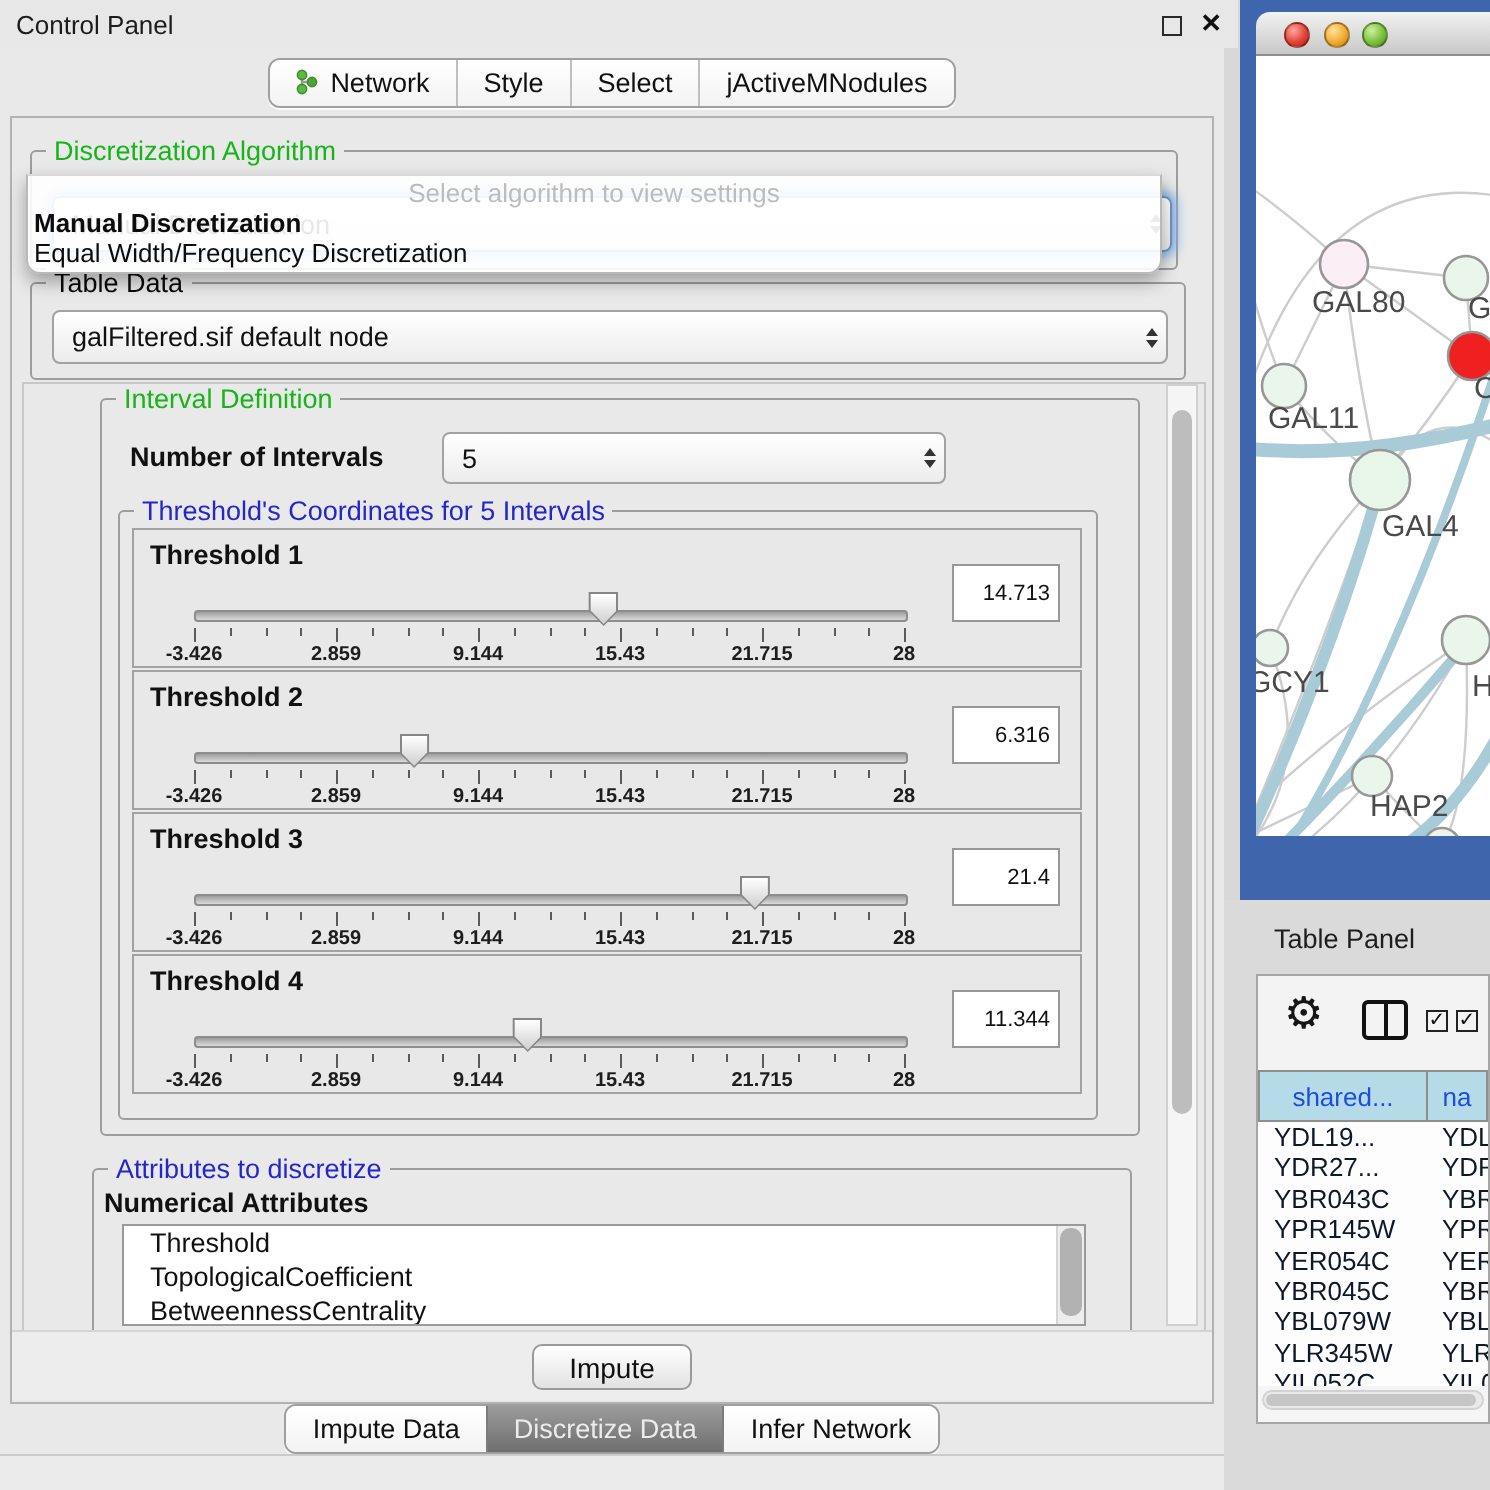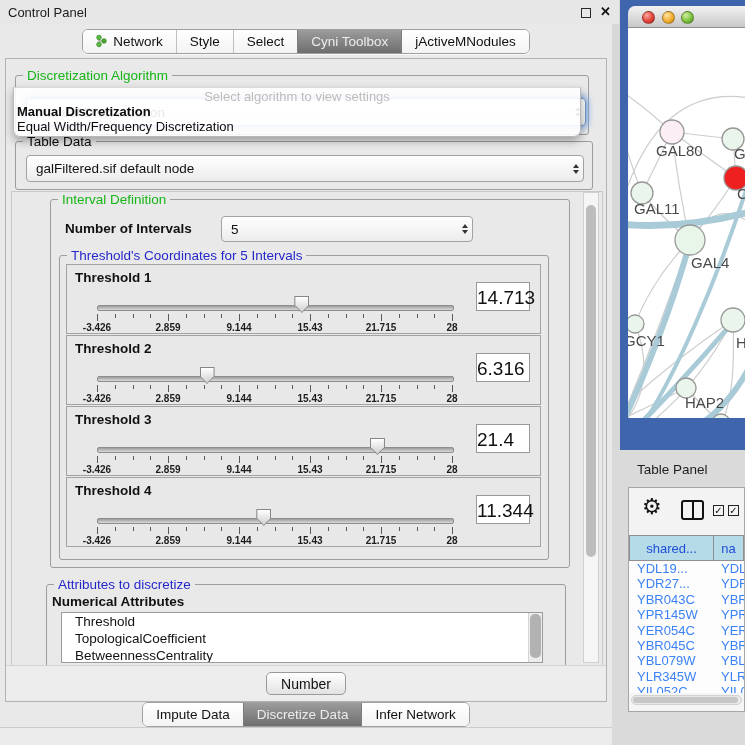--- a/index.html
+++ b/index.html
@@ -45,21 +45,21 @@
   .thresh{left:8px;top:55px;width:488px;height:303px}
   .panel{position:absolute;left:6px;width:473px;height:68px;border:1px solid #a2a2a2;background:#e8e8e8}
   .th-label{position:absolute;left:8px;top:5px;font-weight:bold;font-size:13.5px;color:#111}
   .track{position:absolute;left:30px;top:40px;width:355px;height:4px;border-radius:2px;background:linear-gradient(#9d9d9d,#dadada);border:1px solid #8d8d8d}
   .thumb{position:absolute;top:31px;width:15px;height:17px;clip-path:polygon(0 0,100% 0,100% 55%,50% 100%,0 55%);background:#868686}
   .thumb i{position:absolute;left:1px;top:1px;right:1px;bottom:1px;clip-path:polygon(0 0,100% 0,100% 55%,50% 100%,0 55%);background:linear-gradient(#ffffff,#cfcfcf);display:block}
   .tick{position:absolute;top:49px;width:1px;background:#5a5a5a}
   .tick.minor{height:4px}.tick.major{height:7px}
   .tlabel{position:absolute;top:57px;font-size:10px;font-weight:bold;transform:translateX(-50%);color:#1d1d1d;white-space:nowrap}
   .vbox{position:absolute;left:409px;top:17px;width:54px;height:29px;background:#fff;border:1px solid #989898;
-        font-size:19px;line-height:29px;text-align:right;padding-right:15px;box-sizing:border-box;color:#111}
+        font-size:11px;line-height:29px;text-align:right;padding-right:4px;box-sizing:border-box;color:#111}
   .attr{left:34px;top:392px;width:518px;height:92px}
   .na-label{position:absolute;left:5px;top:9px;font-weight:bold;font-size:13.5px;color:#111}
   .attr-list{position:absolute;left:14px;top:27px;width:480px;height:49px;background:#fff;border:1px solid #9a9a9a;overflow:hidden}
   .attr-item{padding-left:13px;font-size:13.5px;height:17px;line-height:17px;color:#111;white-space:nowrap}
   .alist-sb{position:absolute;right:0;top:0;bottom:0;width:13px;background:#ededed;border-left:1px solid #d6d6d6}
   .alist-thumb{position:absolute;left:1px;right:1px;top:1px;height:44px;border-radius:5px;background:#b2b2b2}
   .vsb{position:absolute;left:577px;top:133px;width:16px;height:471px;background:#f5f5f5;border:1px solid #d0d0d0;box-sizing:border-box}
   .vsb-thumb{position:absolute;left:2px;top:12px;width:10px;height:352px;border-radius:5px;background:#bdbdbd}
   .apply-row{position:absolute;left:0;right:0;top:606px;height:34px;background:#ededed;border-top:1px solid #d4d4d4}
   .apply{position:absolute;left:260px;top:6px;width:80px;height:23px;background:linear-gradient(#ffffff,#e2e2e2);
@@ -85,21 +85,21 @@
   .colicon{position:absolute;left:52px;top:12px;width:19px;height:16px;border:2px solid #111;border-radius:3px}
   .colicon:before{content:"";position:absolute;left:50%;top:0;bottom:0;width:2px;background:#111;transform:translateX(-50%)}
   .chk{position:absolute;top:17px;width:11px;height:11px;border:1.6px solid #222;font-size:10px;line-height:10px;text-align:center;color:#111;box-sizing:border-box}
   .chk1{left:84px}.chk2{left:99px}
   .thead{position:absolute;left:0;right:0;top:47px;height:26px;display:flex}
   .hcell{background:#b5dbe9;border:1px solid #8f8f8f;font-size:13px;display:flex;align-items:center;justify-content:center;color:#1d4ed8;box-sizing:border-box}
   .hcell+.hcell{border-left:none}
   .hcell:first-child{width:85px;flex:none}
   .hcell:last-child{flex:1}
   .trows{position:absolute;left:0;right:0;top:73px;height:132px;overflow:hidden;background:#fdfdfd}
-  .trow{display:flex;height:15.4px;font-size:13px;line-height:15.4px;color:#3b82f6}
+  .trow{display:flex;height:15.4px;font-size:13px;line-height:15.4px;color:#0f172a}
   .tcell1{width:85px;flex:none;padding-left:8px;box-sizing:border-box;overflow:hidden;white-space:nowrap}
   .tcell2{flex:1;padding-left:7px;overflow:hidden;white-space:nowrap}
   .hsb{position:absolute;left:2px;right:2px;top:207px;height:10px;background:#e9e9e9;border:1px solid #d2d2d2;border-radius:5px;box-sizing:border-box}
   .hsb-thumb{position:absolute;left:1px;top:1px;bottom:1px;width:96%;background:#c6c6c6;border-radius:4px}
 </style>
 </head>
 <body>
 
 <div class="lw">
   <div class="titlebar">
@@ -119,23 +119,20 @@
               <circle cx="8" cy="7" r="2.3" fill="#4da437" stroke="#3e8f2c" stroke-width="0.8"></circle>
             </svg>
           </span>
           <span>Network</span>
         </div>
         <div class="seg">
           <span>Style</span>
         </div>
         <div class="seg">
           <span>Select</span>
-        </div>
-        <div class="seg sel">
-          <span>Cyni Toolbox</span>
         </div>
         <div class="seg">
           <span>jActiveMNodules</span>
         </div>
       </div>
   </div>
   <div class="main">
     <div class="group disc">
       <span class="gtitle green">Discretization Algorithm</span>
       <div class="combo">
@@ -332,21 +329,21 @@
           <div class="alist-sb">
               <div class="alist-thumb"></div>
             </div>
         </div>
       </div>
     </div>
     <div class="vsb">
         <div class="vsb-thumb"></div>
       </div>
     <div class="apply-row">
-      <button class="apply">Number</button>
+      <button class="apply">Impute</button>
     </div>
   </div>
   <div class="bottom-tabbar">
     <div class="seg-ctl" id="botTabs">
         <div class="seg">
           <span>Impute Data</span>
         </div>
         <div class="seg sel">
           <span>Discretize Data</span>
         </div>

